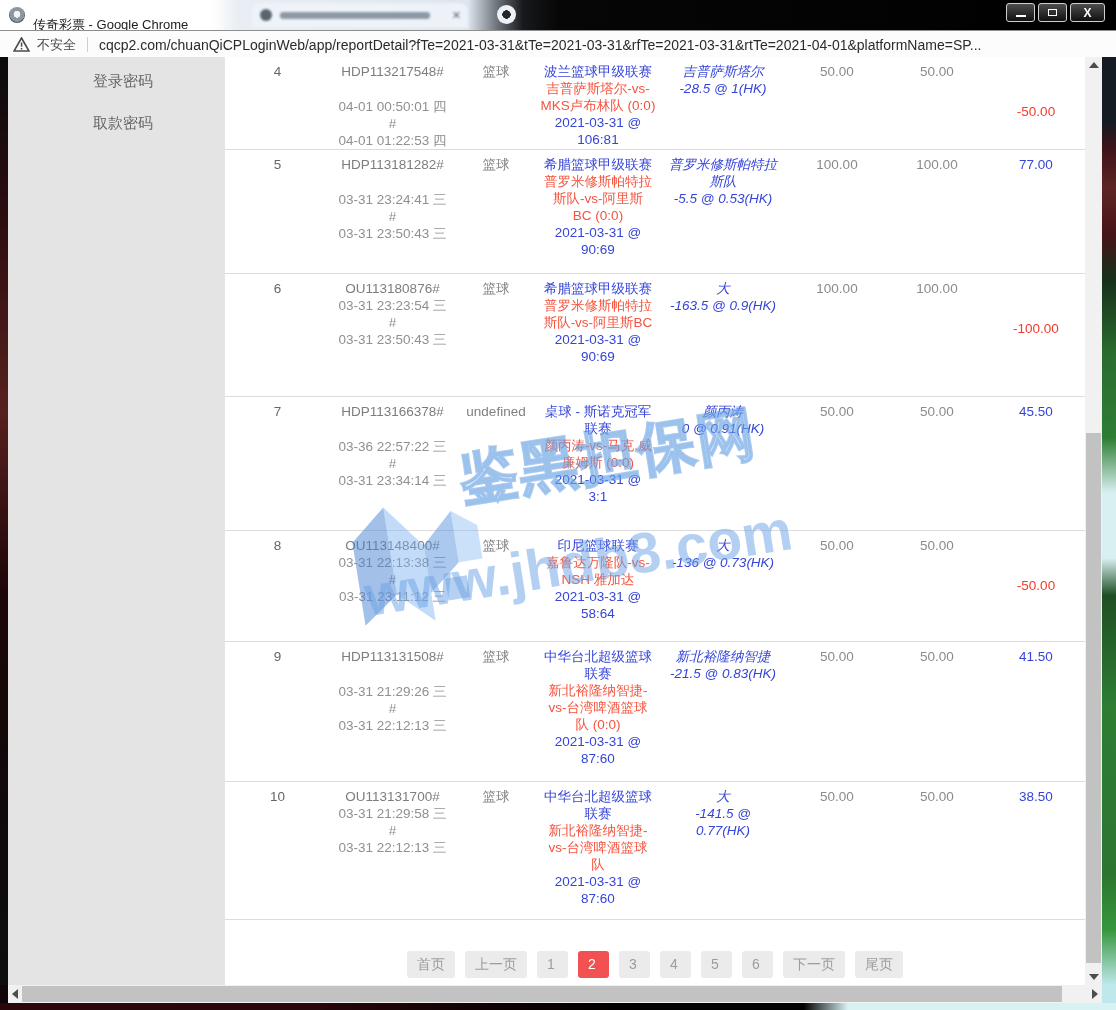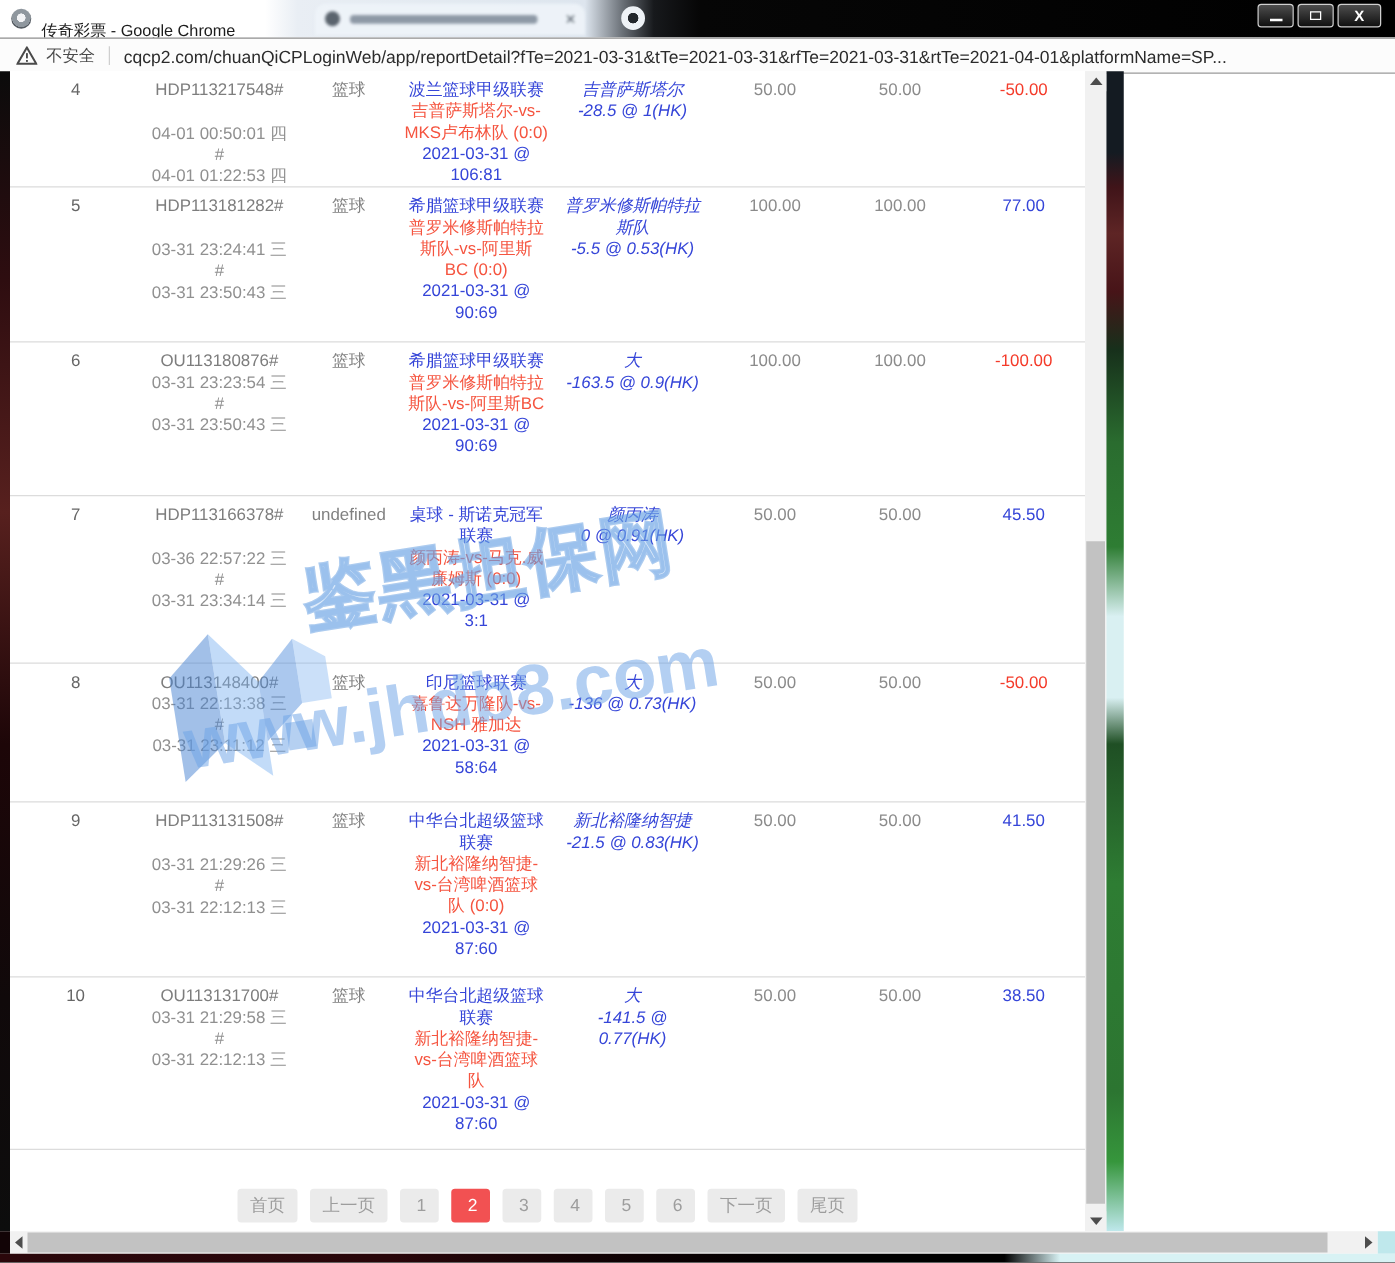--- a/index.html
+++ b/index.html
@@ -61,27 +61,27 @@
   .col-bet{width:128px;font-style:italic;}
   .col-amt{width:100px;color:#8b8b8b;}
   .col-amt2{width:100px;color:#8b8b8b;}
   .col-result{width:98px;}
   .order-id{color:#7d7d7d;}
   .time-line{color:#909090;}
   .gap{height:18px;}
   .m-line.blue{color:#3545d8;}
   .m-line.red{color:#f5543f;}
   .b-line{color:#3545d8;}
-  .col-result.neg{color:#f43b2a;}
+  .col-result.neg{color:#f43b2a;margin-top:40px;}
   .col-result.pos{color:#3545d8;}
 
   
   .pagination{display:flex;justify-content:center;gap:10px;margin-top:31px;}
   .page-btn{min-width:31px;padding:0 10px;height:27px;line-height:27px;background:#ebebeb;
-    border-radius:3px;color:#9d9d9d;font-size:14px;text-align:right;box-sizing:border-box;}
+    border-radius:3px;color:#9d9d9d;font-size:14px;text-align:left;box-sizing:border-box;}
   .page-btn.active{background:#f25152;color:#fff;}
 
   
   .watermark{position:absolute;left:128px;top:368px;width:430px;height:235px;
     transform:rotate(-9deg);pointer-events:none;}
   .wm-logo{position:absolute;left:0;top:46px;width:132px;height:132px;}
   .wm-cn{position:absolute;left:118px;top:0;font-size:58px;letter-spacing:2px;white-space:nowrap;
     color:rgba(140,185,240,.30);-webkit-text-stroke:2px rgba(95,155,225,.52);font-weight:bold;}
   .wm-url{position:absolute;left:6px;top:106px;font-size:57px;white-space:nowrap;
     color:rgba(110,163,230,.52);font-weight:bold;}
@@ -139,20 +139,24 @@
       <rect x="7.8" y="5.5" width="1.5" height="4.2" fill="#4a4a4a"></rect>
       <rect x="7.8" y="11" width="1.5" height="1.5" fill="#4a4a4a"></rect>
     </svg>
     <span class="sec-label">不安全</span>
     <span class="url-divider"></span>
     <span class="url-text">cqcp2.com/chuanQiCPLoginWeb/app/reportDetail?fTe=2021-03-31&amp;tTe=2021-03-31&amp;rfTe=2021-03-31&amp;rtTe=2021-04-01&amp;platformName=SP...</span>
   </div>
 
   <div class="content">
     <div class="left-strip"></div>
+    <div class="sidebar" id="sidebar">
+        <div class="side-item">登录密码</div>
+        <div class="side-item">取款密码</div>
+      </div>
     <div class="main">
       <div id="table">
           <div class="trow">
             <div class="tcell col-num">4</div>
             <div class="tcell col-order">
               <div class="order-id">HDP113217548#</div>
               <div class="gap"></div>
               <div class="time-line">04-01 00:50:01 四</div>
               <div class="time-line">#</div>
               <div class="time-line">04-01 01:22:53 四</div>

